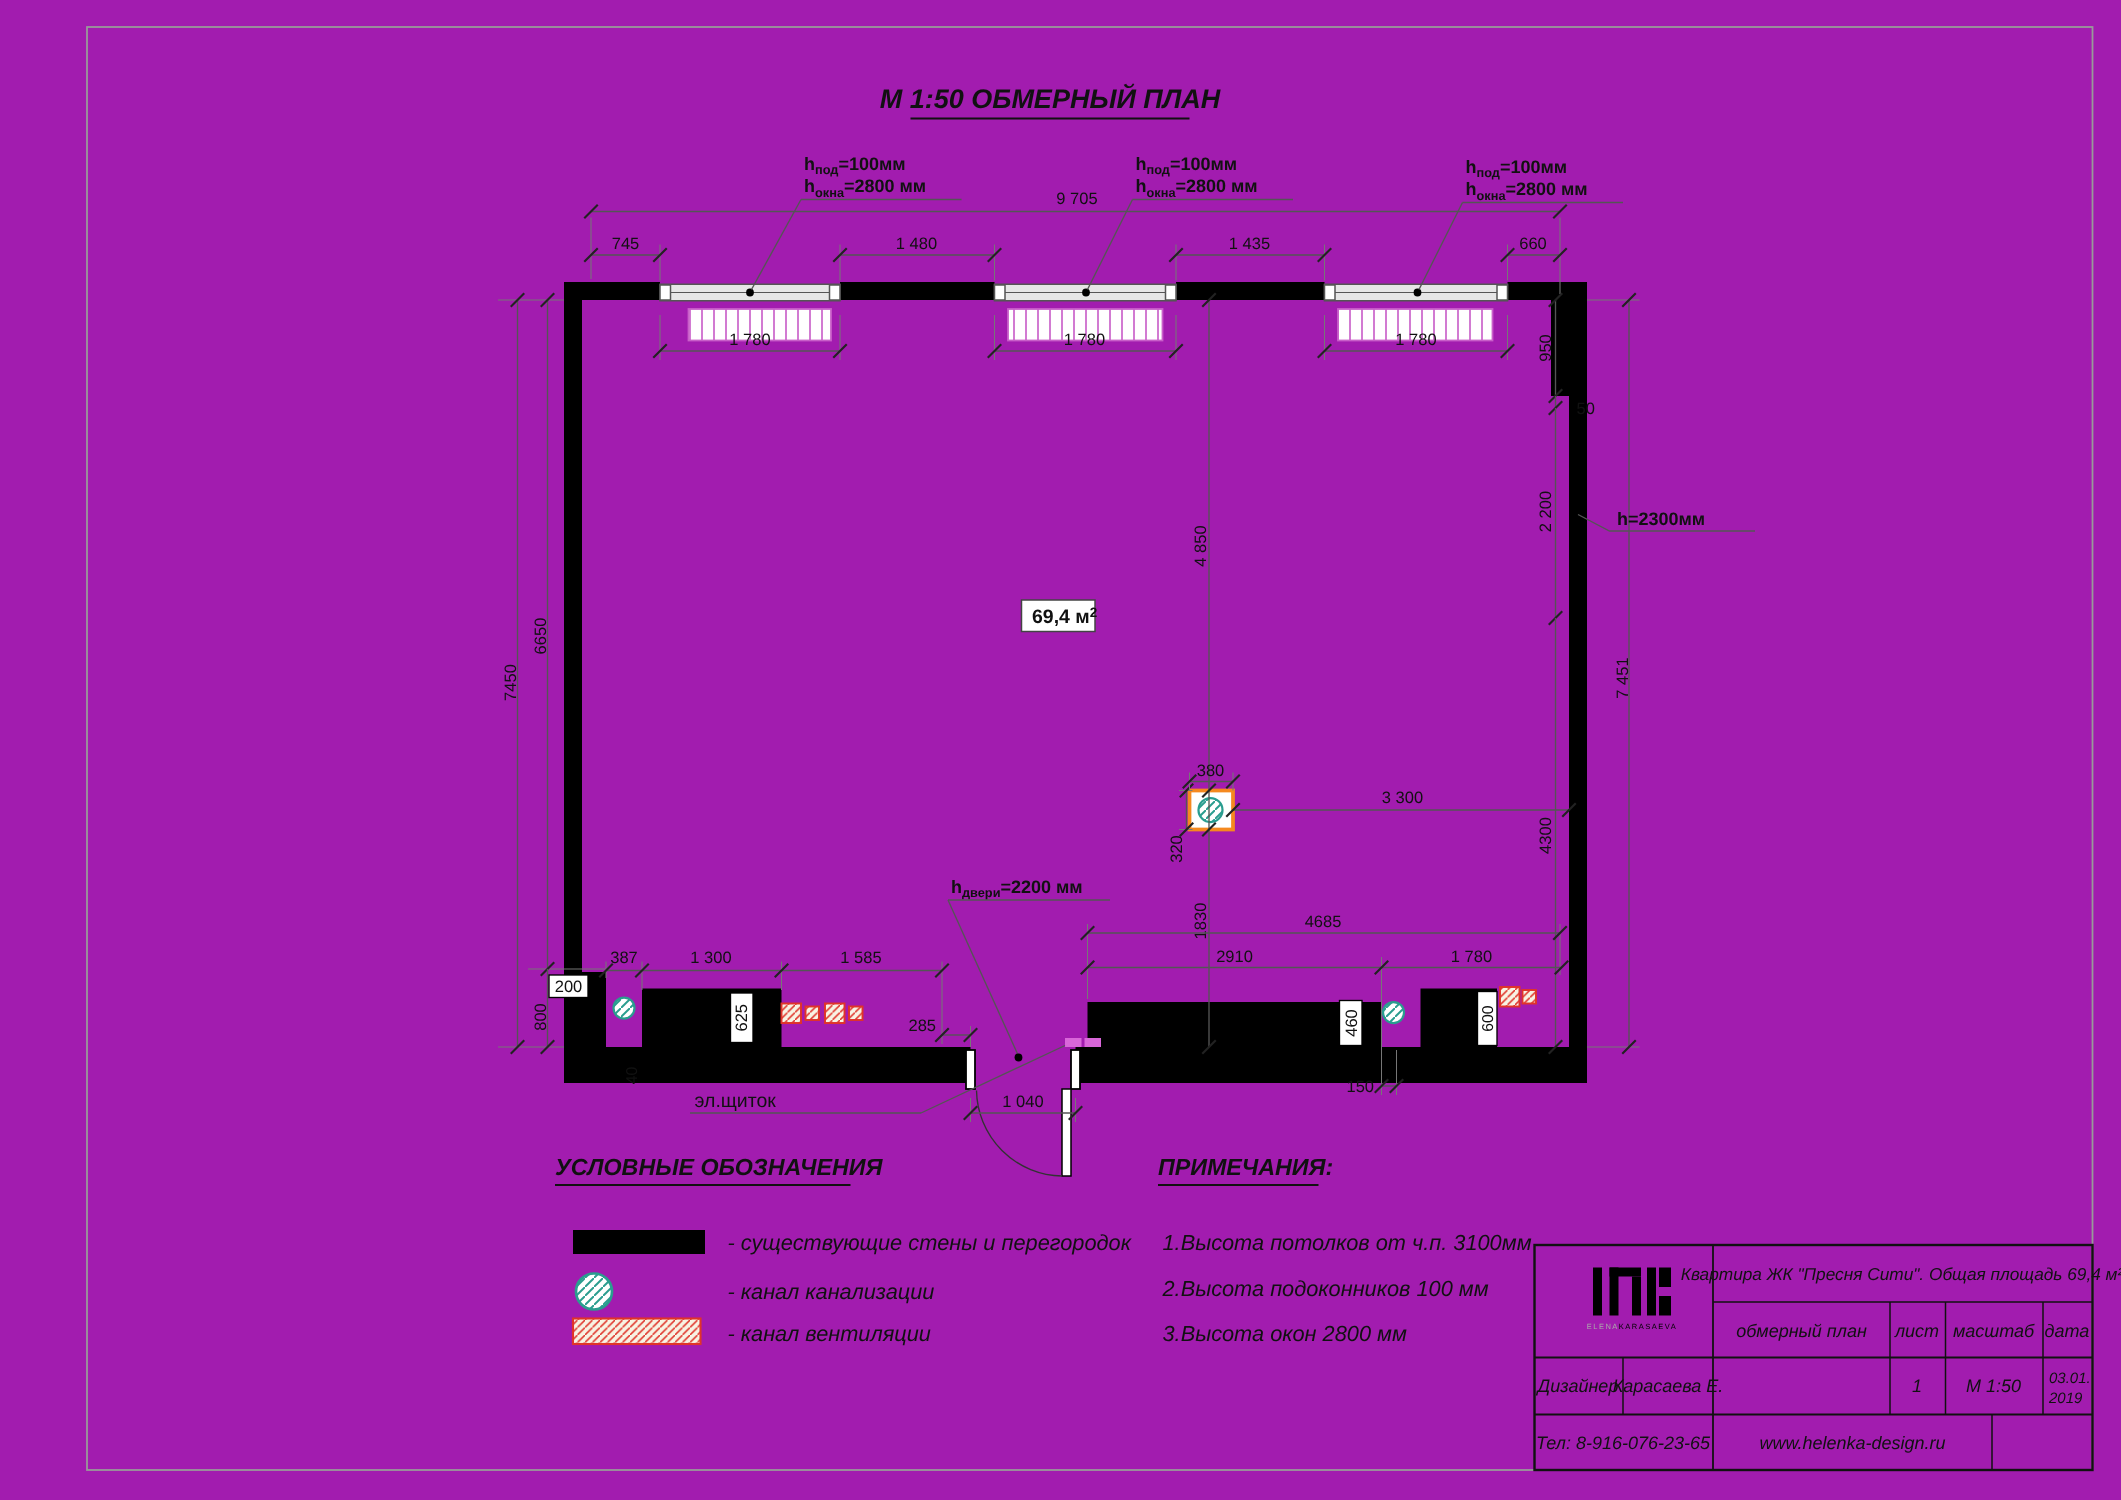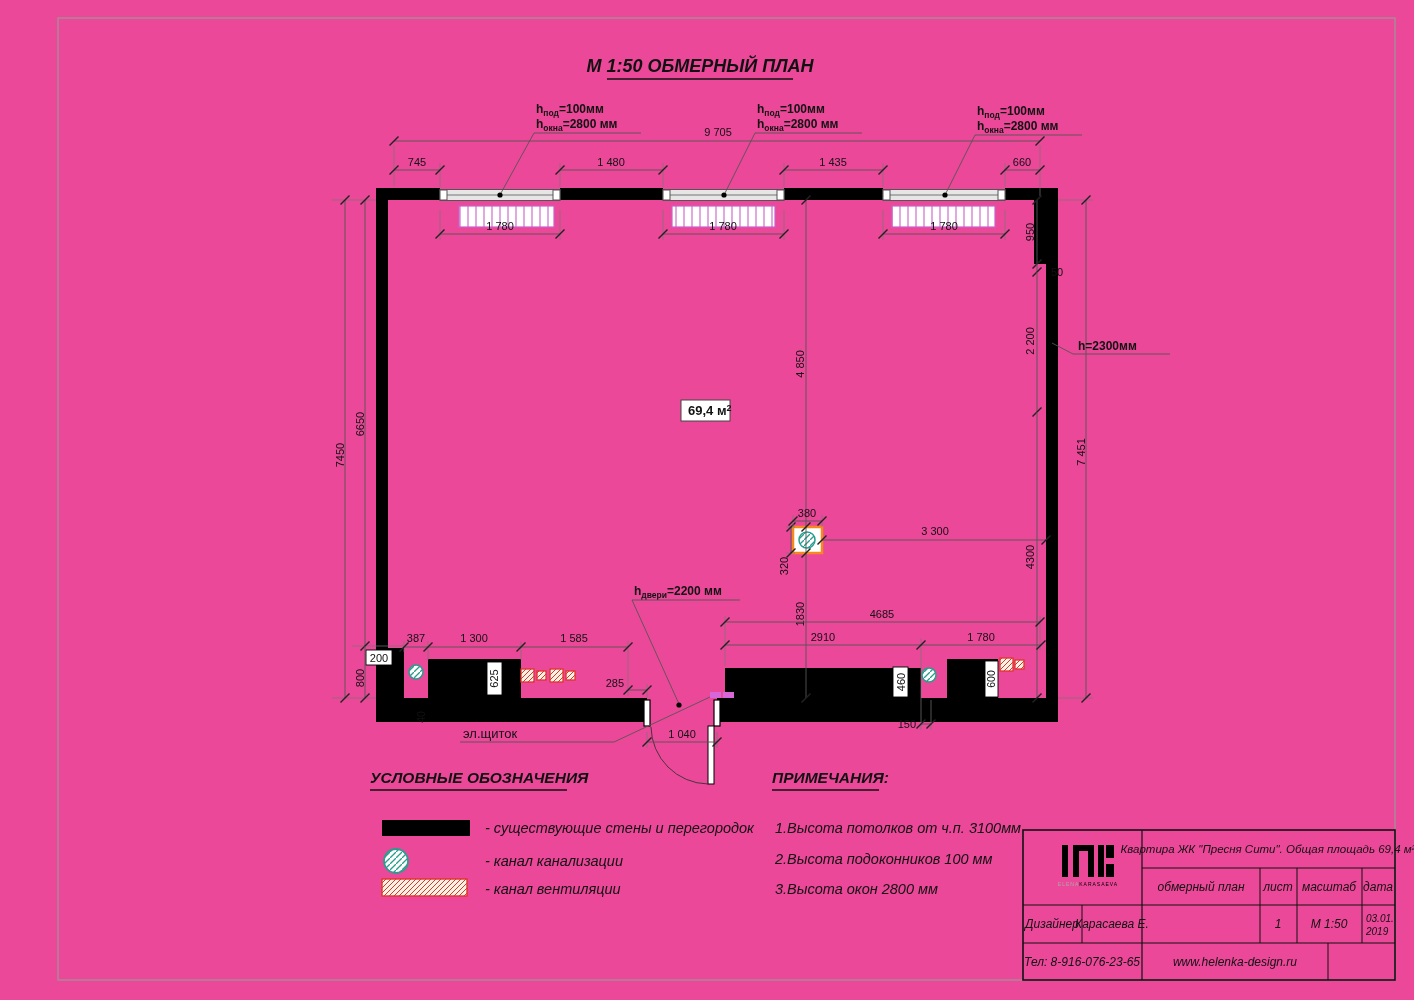--- a/index.html
+++ b/index.html
@@ -1,16 +1,16 @@
 <!DOCTYPE html>
 <html><head>
 <meta charset="utf-8">
 <style>
   html,body{margin:0;padding:0;background:#fff;}
-  #sheet{position:relative;width:1414px;height:1000px;background:#ec4899;overflow:hidden;}
+  #sheet{position:relative;width:1414px;height:1000px;background:#a21caf;overflow:hidden;}
   svg{position:absolute;left:0;top:0;}
   text{font-family:"Liberation Sans",sans-serif;fill:#111;}
   .dim{font-size:11px;}
   .dimb{font-size:10.5px;}
   .note{font-size:12px;font-weight:600;}
   .hdr{font-size:15.5px;font-weight:700;font-style:italic;}
   .item{font-size:14.5px;font-style:italic;}
   .tb{font-size:12px;font-style:italic;}
   .tbs{font-size:11.5px;font-style:italic;}
   .tbd{font-size:10px;font-style:italic;}

